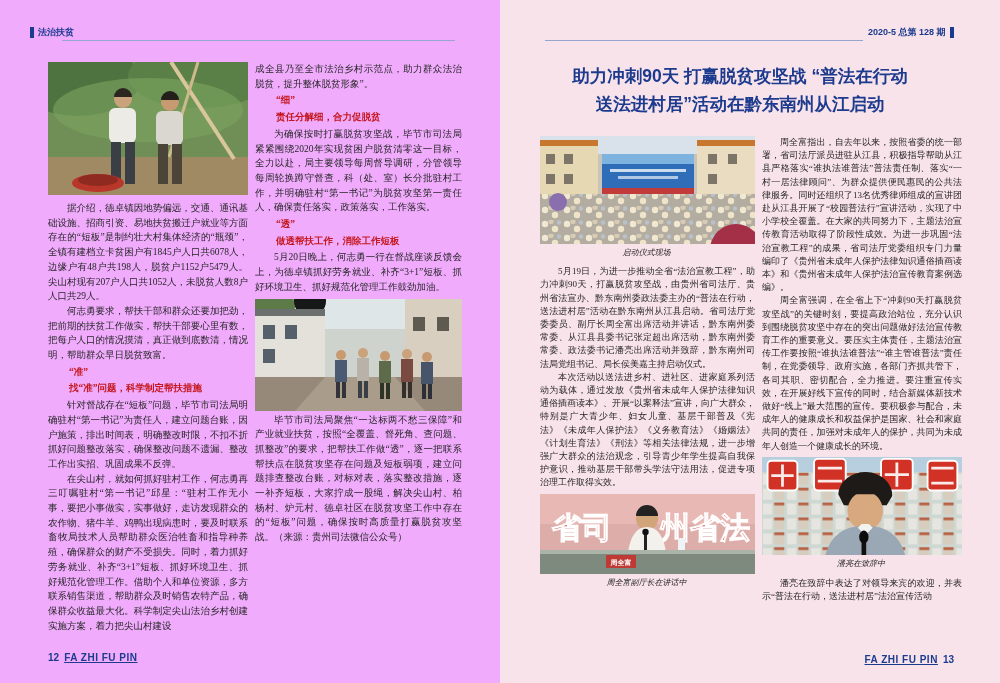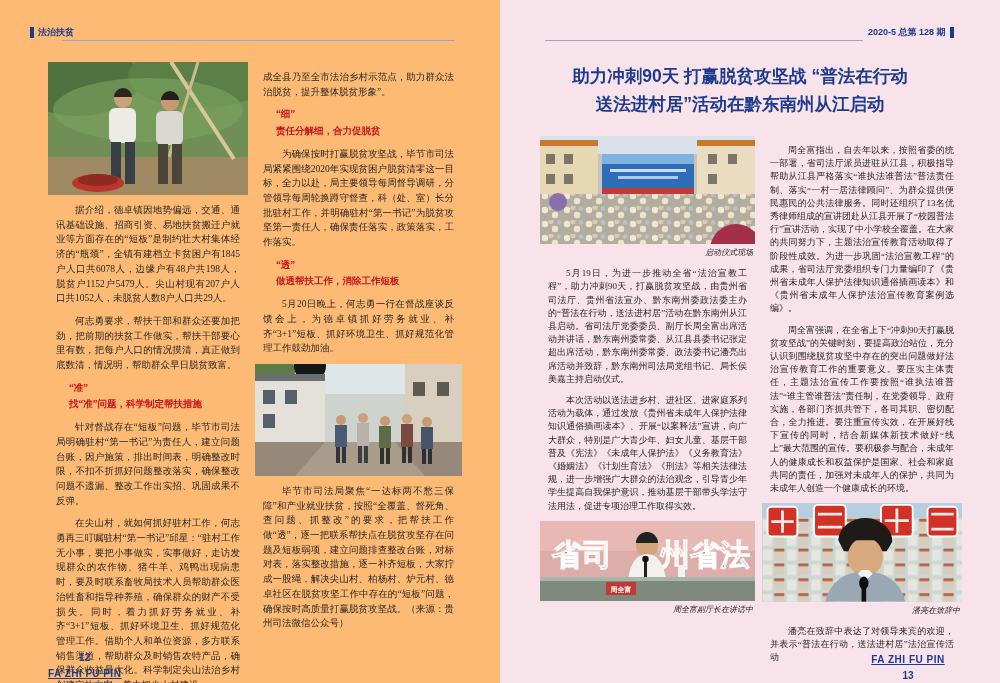--- a/index.html
+++ b/index.html
@@ -1,58 +1,58 @@
 <!DOCTYPE html>
 <html><head>
 <meta charset="utf-8">
 <style>
   html,body{margin:0;padding:0;background:#e9e9e9;}
-  .spread{position:relative;width:1000px;height:683px;background:#fdba74;overflow:hidden;
+  .spread{position:relative;width:1000px;height:683px;background:#f0abfc;overflow:hidden;
           font-family:"Liberation Serif",serif;color:#262626;}
   .right-bg{position:absolute;left:500px;top:0;width:500px;height:683px;background:#f8e3ea;}
 
   
   .hdr{position:absolute;top:26px;font-family:"Liberation Sans",sans-serif;
        font-size:9px;font-weight:bold;color:#1b3b8f;display:flex;align-items:center;gap:4px;}
   .hdr-left{left:30px;}
   .hdr-right{left:868px;}
   .corner-bar{display:inline-block;width:4px;height:11px;background:#1b3b8f;}
   .rule{position:absolute;top:40px;height:1px;background:#96a6cf;}
   .rule-left{left:62px;width:393px;}
   .rule-right{left:545px;width:318px;}
 
   
   .headline{position:absolute;left:515px;top:62px;width:450px;text-align:center;
             font-family:"Liberation Sans",sans-serif;font-weight:bold;
             font-size:17.5px;line-height:28px;color:#1c3a8e;}
 
   
   .col{position:absolute;text-align:justify;}
-  .col p{margin:8px;}
+  .col p{margin:0;}
   .lcol{font-size:9.5px;line-height:14.7px;}
   .rcol{font-size:9px;line-height:13.2px;}
   .col-l1{left:48px;top:62px;width:200px;}
   .col-l2{left:255px;top:62px;width:207px;}
   .col-r1{left:540px;top:136px;width:215px;}
   .col-r2{left:762px;top:136px;width:200px;}
   p.body{text-indent:2em;}
   p.cont{text-indent:0;}
   p.tag{text-indent:2.2em;color:#c4161c;font-weight:bold;margin:2px 0;}
   p.redh{text-indent:2.2em;color:#c4161c;font-weight:bold;margin:2px 0;}
   .source{}
 
   figure{margin:0;}
   figure svg{display:block;width:100%;height:auto;}
   .ph{margin:0 0 6px 0;}
   .ph-tail{margin:4px 0 2px 0;}
-  .caption{font-size:8px;font-style:italic;text-align:right;color:#1f1f1f;margin:2px 2px 6px 0;}
+  .caption{font-size:8px;font-style:italic;text-align:center;color:#1f1f1f;margin:2px 2px 6px 0;}
 
   
   .foot{position:absolute;font-family:"Liberation Sans",sans-serif;color:#1b3b8f;
-        display:flex;align-items:center;gap:5px;flex-direction:column;}
+        display:flex;align-items:flex-start;gap:5px;}
   .foot-left{left:48px;top:652px;}
   .foot-right{left:862px;top:654px;justify-content:flex-end;width:92px;}
   .foot .pageno{font-size:10px;font-weight:bold;}
   .foot .brand{font-size:10px;font-weight:bold;letter-spacing:.5px;text-decoration:underline;}
 
   svg text{font-family:"Liberation Sans",sans-serif;font-weight:bold;}
 </style>
 </head>
 <body>
 

